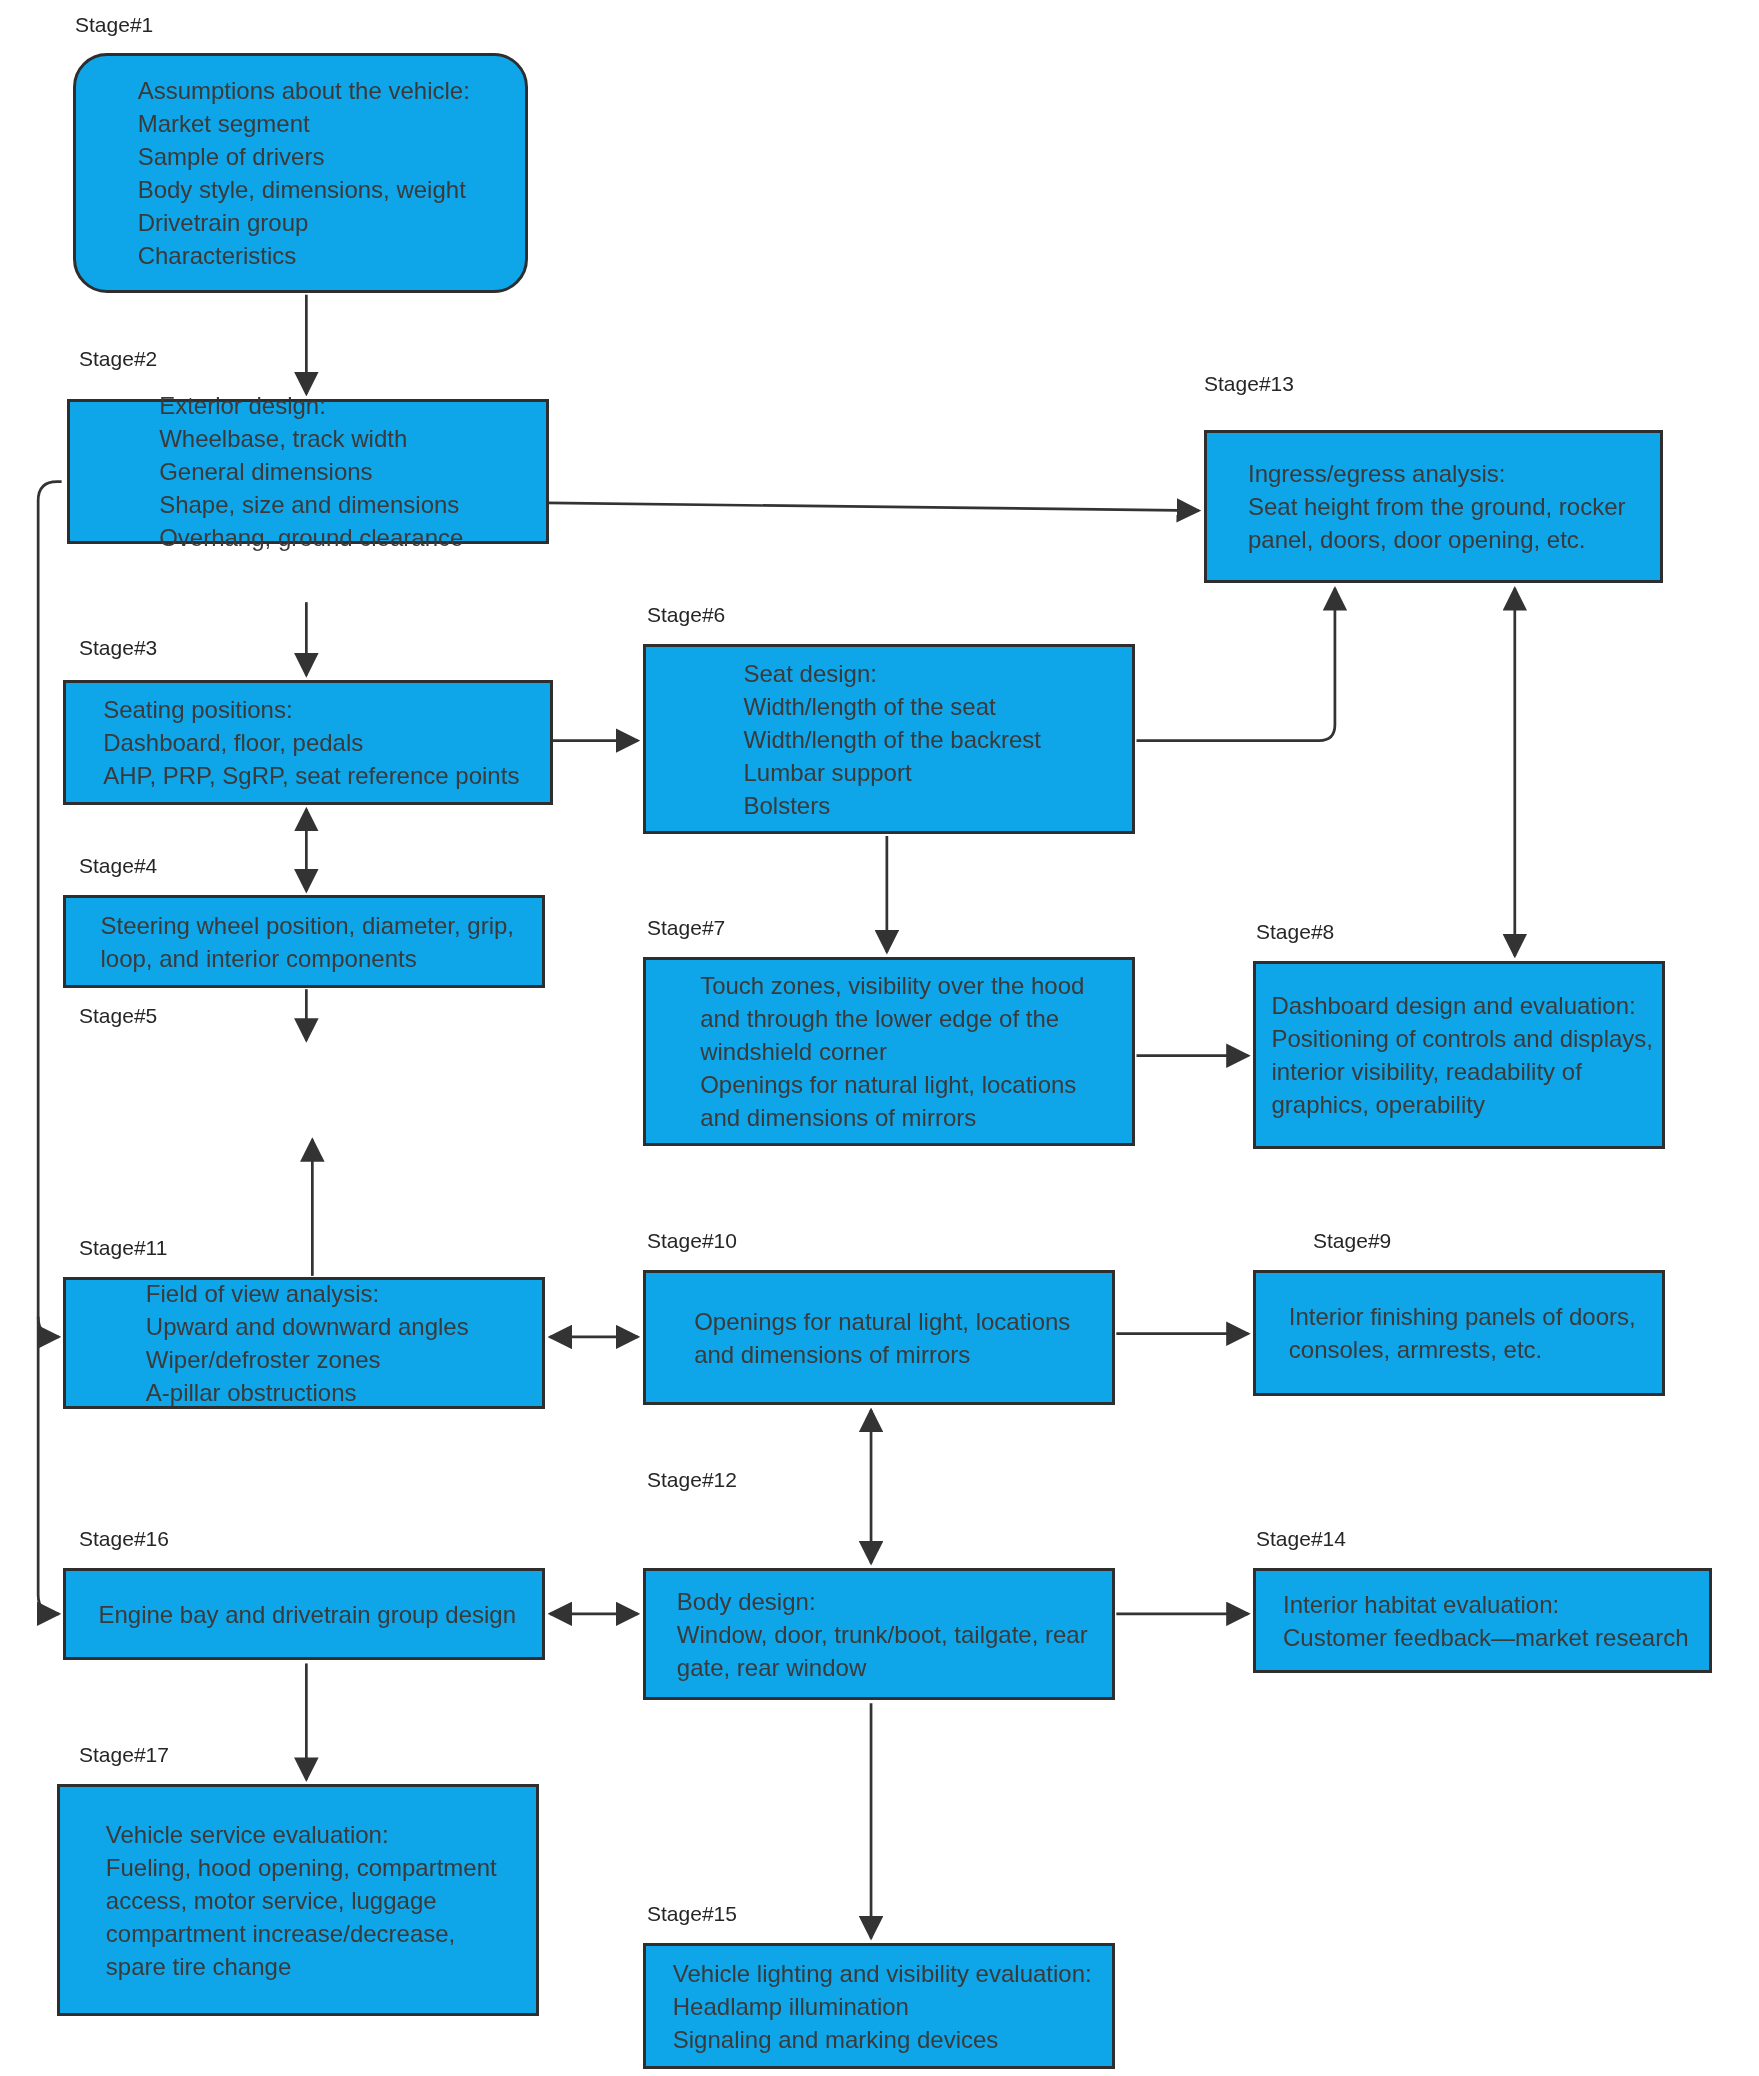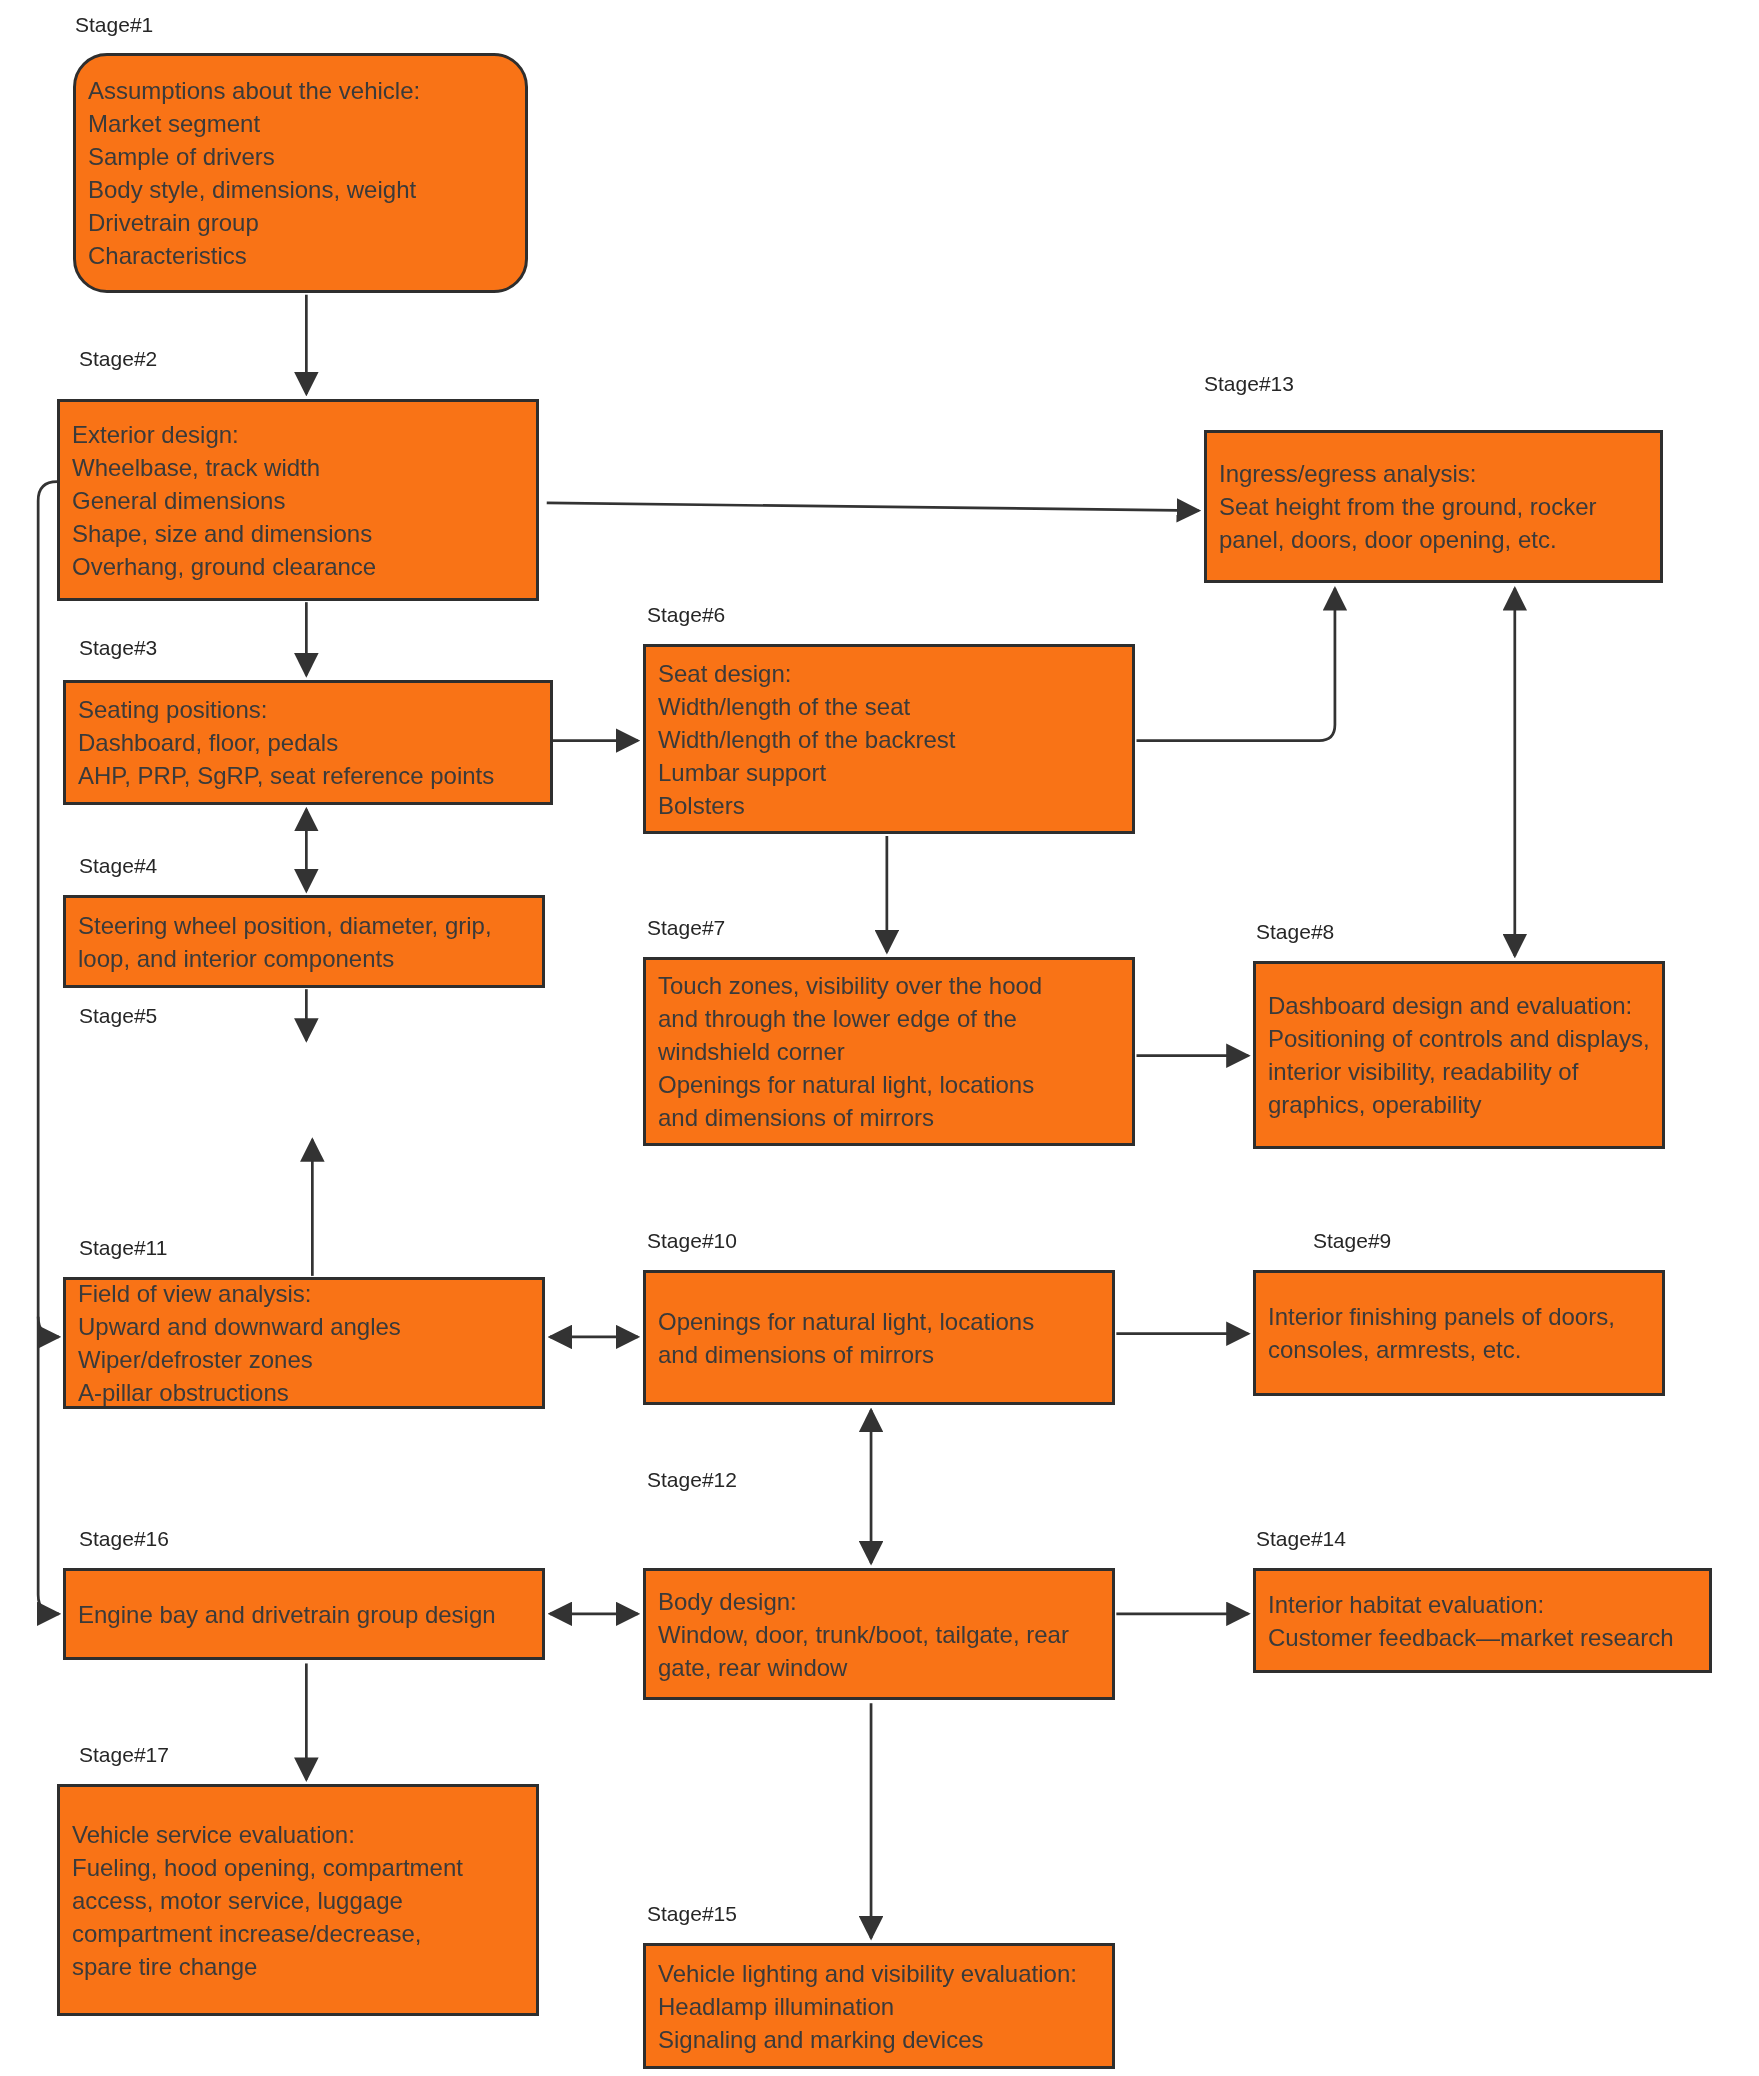--- a/index.html
+++ b/index.html
@@ -30,25 +30,26 @@
     position: absolute;
     font-size: 21px;
     line-height: 36px;
     color: #262626;
     white-space: nowrap;
   }
   .box {
     position: absolute;
     box-sizing: border-box;
     border: 3.3px solid #2e2e2e;
-    background: #f97316;
+    background: #0ea5e9;
     display: flex;
     flex-direction: column;
     justify-content: center;
     padding: 4.4px 5.5px 4.4px 12px;
+    align-items: center;
   }
   .box.rounded {
     border-radius: 34px;
   }
   .box-text {
     font-size: 24px;
     line-height: 33px;
     color: #3a3a3a;
     white-space: pre-line;
   }
@@ -126,21 +127,21 @@
 
   <div class="box rounded" style="left:73px;top:53px;width:455px;height:240px">
     <div class="box-text">Assumptions about the vehicle:
 Market segment
 Sample of drivers
 Body style, dimensions, weight
 Drivetrain group
 Characteristics</div>
   </div>
 
-  <div class="box" style="left:57px;top:399px;width:482px;height:202px">
+  <div class="box" style="left:67px;top:399px;width:482px;height:145px">
     <div class="box-text">Exterior design:
 Wheelbase, track width
 General dimensions
 Shape, size and dimensions
 Overhang, ground clearance</div>
   </div>
 
   <div class="box" style="left:63px;top:680px;width:490px;height:125px">
     <div class="box-text">Seating positions:
 Dashboard, floor, pedals

